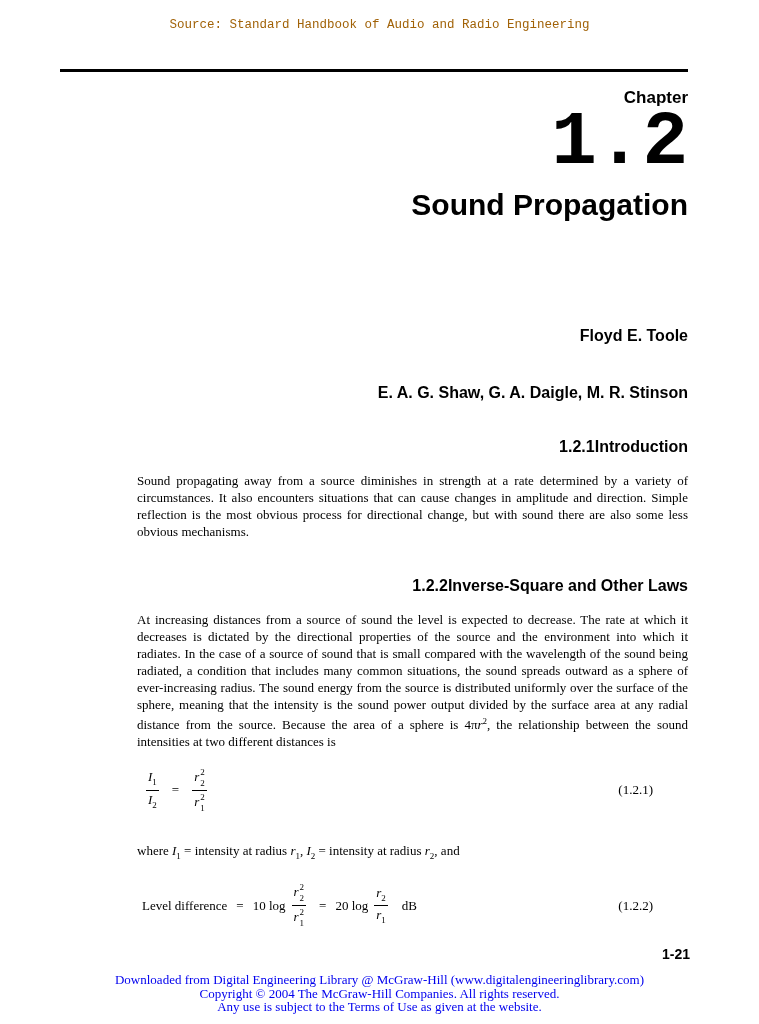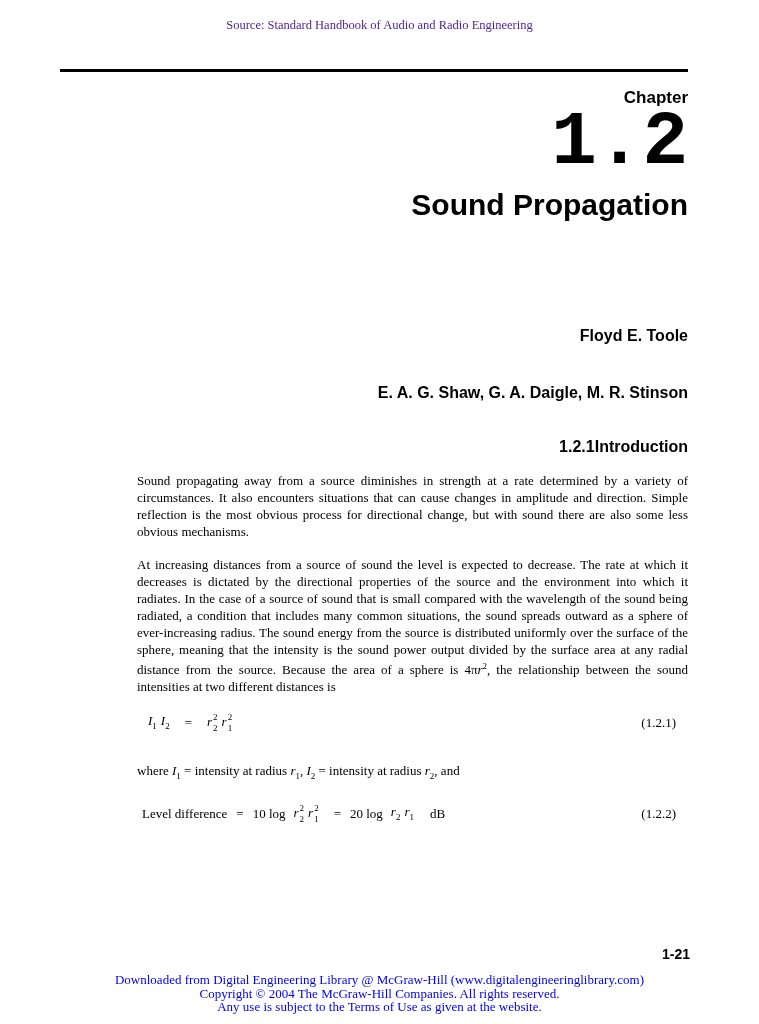--- a/index.html
+++ b/index.html
@@ -12,21 +12,22 @@
     background: #ffffff;
     color: #000000;
     font-family: "Liberation Serif", serif;
     overflow: hidden;
   }
   .top-note {
     position: absolute;
     top: 18px; left: 0; width: 100%;
     text-align: center;
     font-size: 12.5px;
-    color: #4c1d95;
+    color: #a16207;
+    font-family: Liberation Mono, monospace;
   }
   .content { position: absolute; left: 60px; right: 71px; top: 0; }
   .rule { margin-top: 69px; height: 3px; background: #000; }
   .chapter-label {
     margin-top: 17px; text-align: right;
     font-family: "Liberation Sans", sans-serif; font-weight: 700;
     font-size: 17px; line-height: 1;
   }
   .chapter-number {
     text-align: right;
@@ -59,32 +60,32 @@
   }
   .equation {
     display: flex; align-items: center;
     margin: 18px 0 0 82px;
     font-size: 13px;
   }
   .equation.eq2 { margin-top: 16px; }
   .where-line { margin: 26px 0 0 77px; font-size: 13px; line-height: 23px; }
   .var { font-style: italic; }
   sub, sup { font-size: 9px; }
-  .frac { display: inline-flex; flex-direction: row; align-items: center; margin: 0 4px; }
+  .frac { display: inline-flex; flex-direction: column; align-items: center; margin: 0 4px; }
   .fnum, .fden { line-height: 1.1; padding: 0 2px; white-space: nowrap; }
   .fbar { align-self: stretch; height: 0; border-top: 1px solid #000; margin: 2px 0; }
   .ss {
     display: inline-flex; flex-direction: column;
     font-size: 9px; line-height: 1; row-gap: 2px;
     vertical-align: middle; margin-left: 1px; font-style: normal;
   }
   .eqsign { margin: 0 9px; }
   .coef { margin-right: 2px; white-space: nowrap; }
   .unit { margin-left: 10px; }
-  .eq-label { margin-left: auto; margin-right: 12px; }
+  .eq-label { margin-left: auto; margin-right: 35px; }
   .page-number {
     position: absolute; top: 946px; right: 69px;
     font-family: "Liberation Sans", sans-serif; font-weight: 700;
     font-size: 14px;
   }
   .footer {
     position: absolute; top: 973px; left: 0; width: 100%;
     text-align: center; color: #0000ee;
     font-size: 13px; line-height: 13.5px;
   }
@@ -106,20 +107,21 @@
 
     <div class="author-primary">Floyd E. Toole</div>
     <div class="authors-secondary">E. A. G. Shaw, G. A. Daigle, M. R. Stinson</div>
 
     <div>
       <div class="section-heading sh-1"><span class="sec-num">1.2.1</span><span>Introduction</span></div>
       <p class="body-text">Sound propagating away from a source diminishes in strength at a rate determined by a variety of circumstances. It also encounters situations that can cause changes in amplitude and direction. Simple reflection is the most obvious process for directional change, but with sound there are also some less obvious mechanisms.</p>
     </div>
 
     <div>
+      <div class="section-heading sh-2"><span class="sec-num">1.2.2</span><span>Inverse-Square and Other Laws</span></div>
       <p class="body-text"><span>At increasing distances from a source of sound the level is expected to decrease. The rate at which it decreases is dictated by the directional properties of the source and the environment into which it radiates. In the case of a source of sound that is small compared with the wavelength of the sound being radiated, a condition that includes many common situations, the sound spreads outward as a sphere of ever-increasing radius. The sound energy from the source is distributed uniformly over the surface of the sphere, meaning that the intensity is the sound power output divided by the surface area at any radial distance from the source. Because the area of a sphere is 4π</span><i class="var">r</i><sup>2</sup><span>, the relationship between the sound intensities at two different distances is</span></p>
 
       <div class="equation">
         <span class="frac">
           <span class="fnum"><i class="var">I</i><sub>1</sub></span>
           <span class="fbar"></span>
           <span class="fden"><i class="var">I</i><sub>2</sub></span>
         </span>
         <span class="eqsign">=</span>
         <span class="frac">

